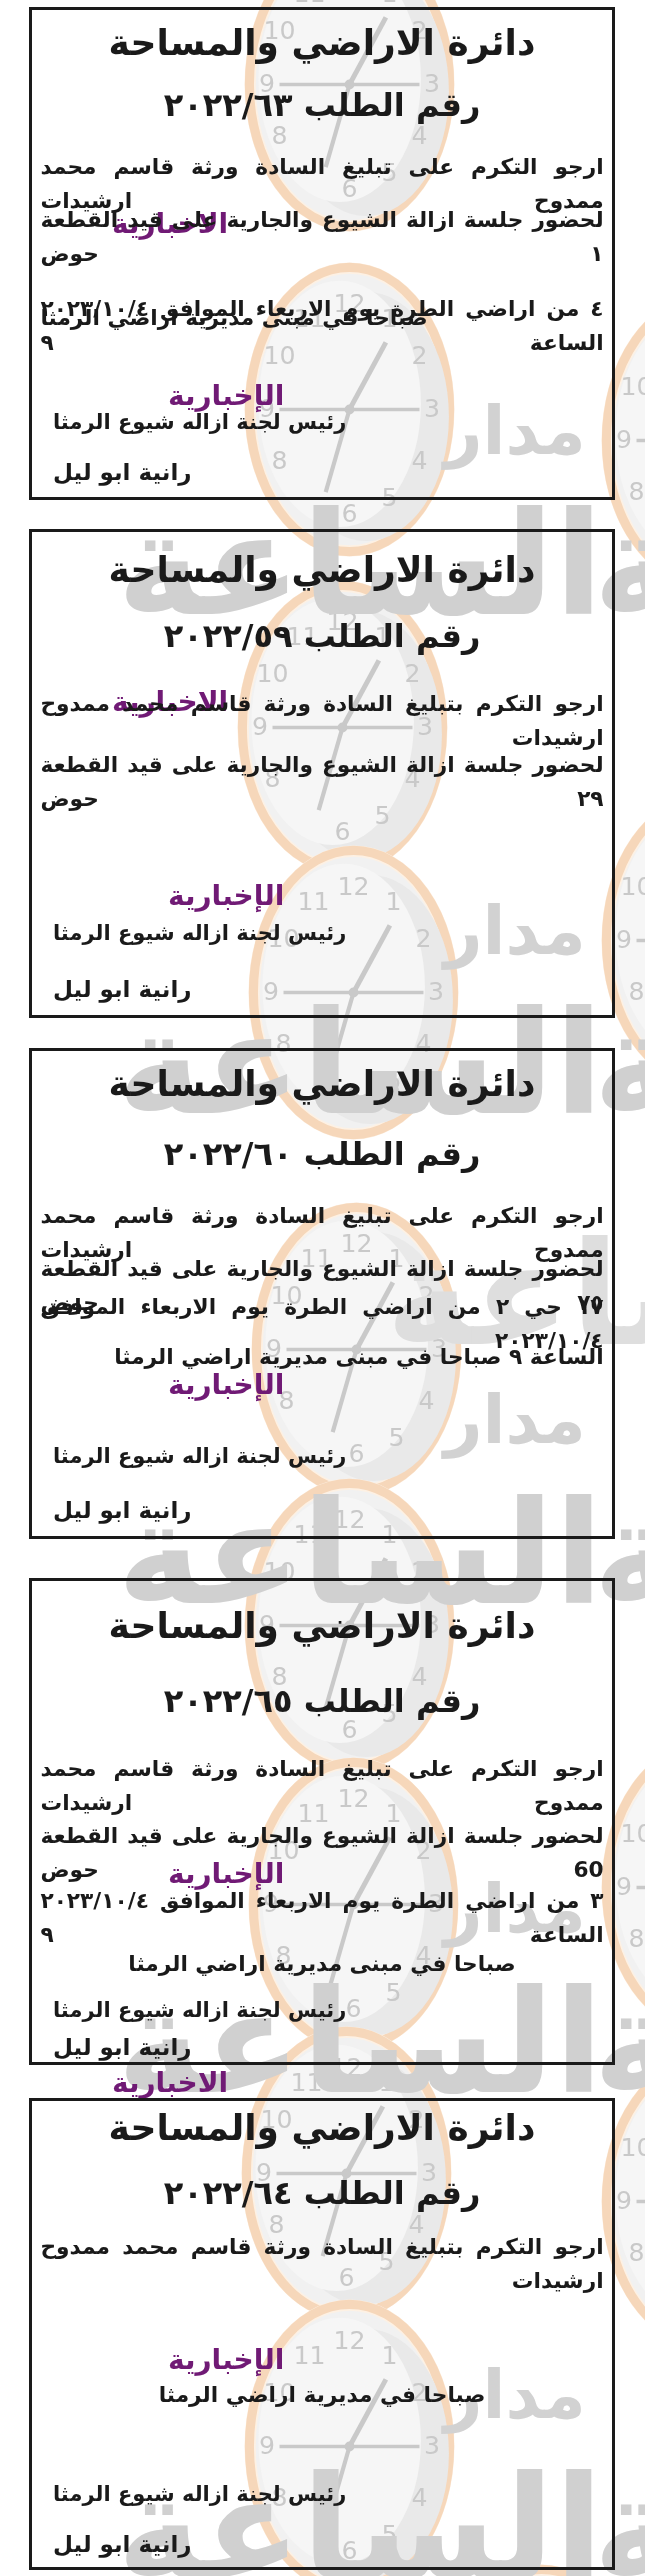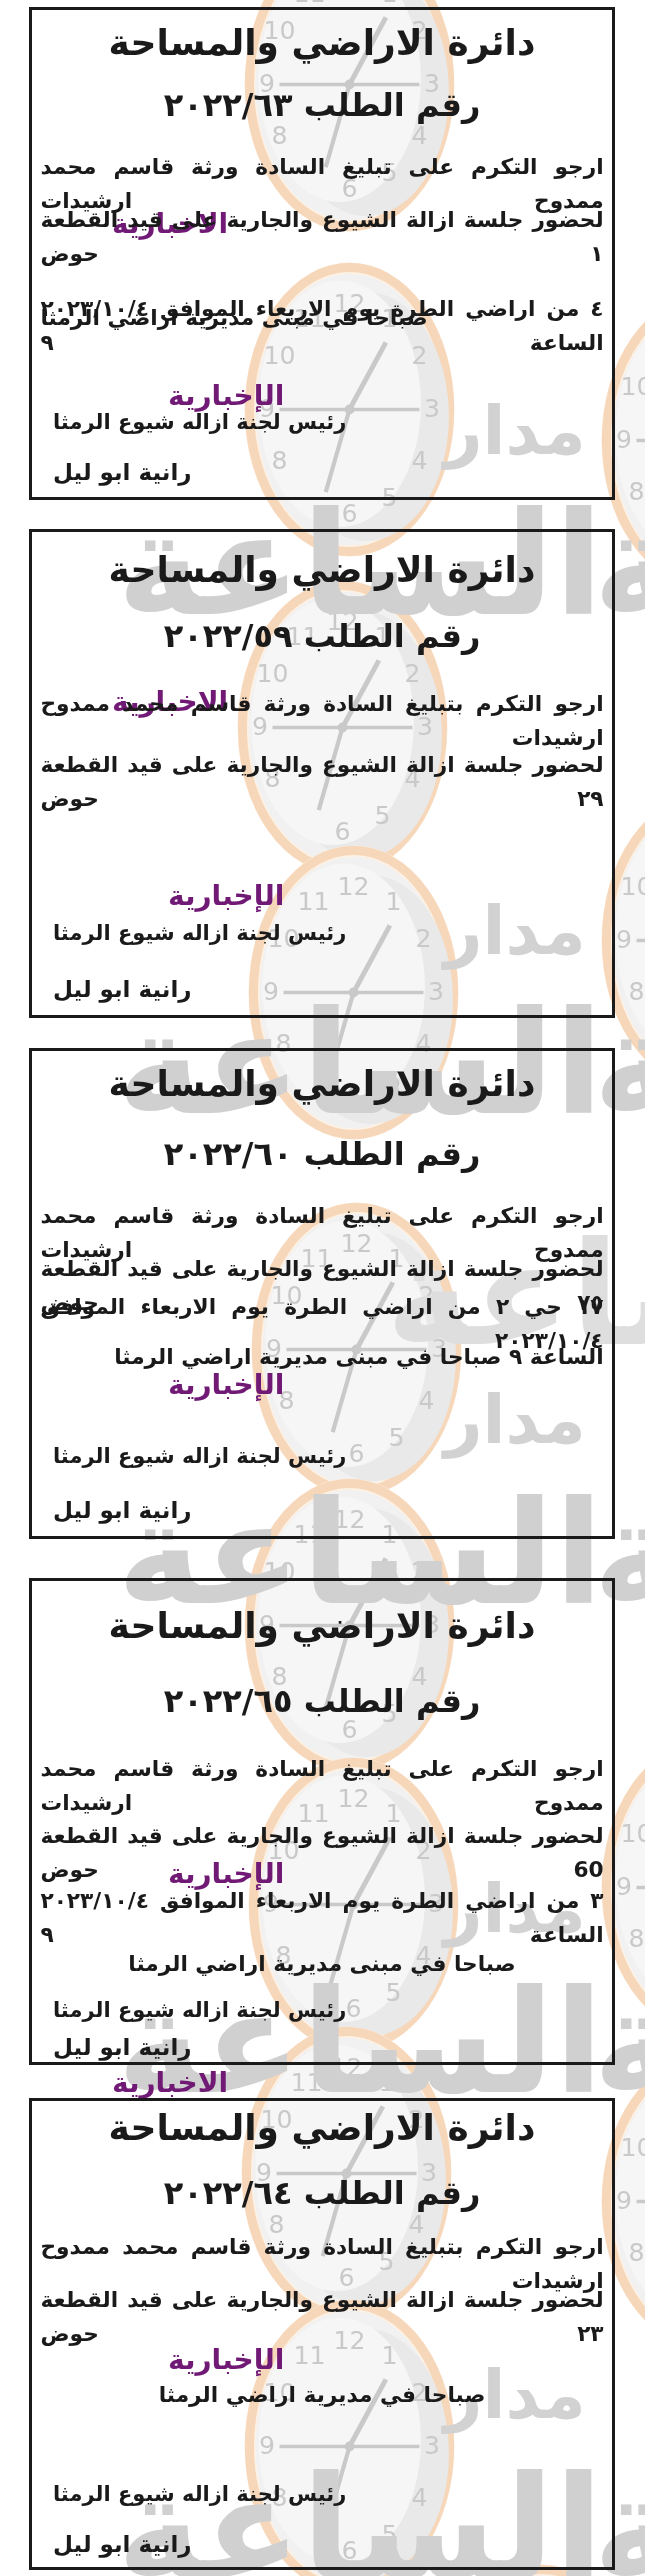--- a/index.html
+++ b/index.html
@@ -418,20 +418,19 @@
         <div class="row body justify" style="top: 303px;">٣ من اراضي الطرة يوم الاربعاء الموافق ٢٠٢٣/١٠/٤ الساعة ٩</div>
         <div class="row body center" style="top: 366px;">صباحا في مبنى مديرية اراضي الرمثا</div>
         <div class="row sig" style="top: 414px;">رئيس لجنة ازاله  شيوع الرمثا</div>
     <div class="row name" style="top: 451px;">رانية ابو ليل</div>
   </section>
 
   <section class="notice" style="top: 2098px; height: 472px;">
     <h2 class="row title" style="top: 7px;">دائرة الاراضي والمساحة</h2>
     <div class="row req" style="top: 73px;">رقم الطلب ٢٠٢٢/٦٤</div>
     <div class="row body justify" style="top: 129px;">ارجو التكرم بتبليغ السادة ورثة قاسم محمد ممدوح ارشيدات</div>
-        <div class="row body justify" style="top: 182px;">لحضور جلسة ازالة الشيوع والجارية على قيد القطعة ٢٣ حوض</div>
         <div class="row body center" style="top: 277px;">صباحا في مديرية اراضي الرمثا</div>
         <div class="row sig" style="top: 378px;">رئيس لجنة ازاله  شيوع الرمثا</div>
     <div class="row name" style="top: 428px;">رانية ابو ليل</div>
   </section>
 </div>
 </div>
 
 
 </body></html>

